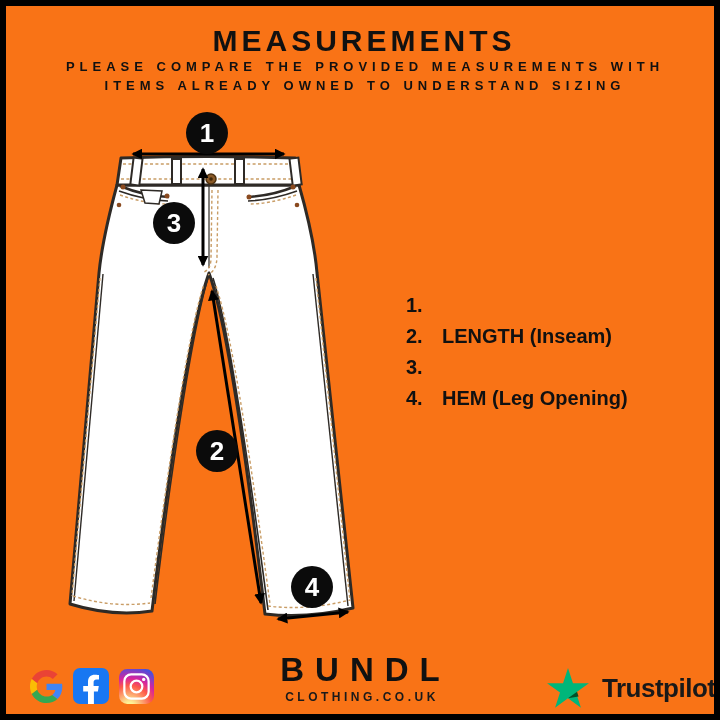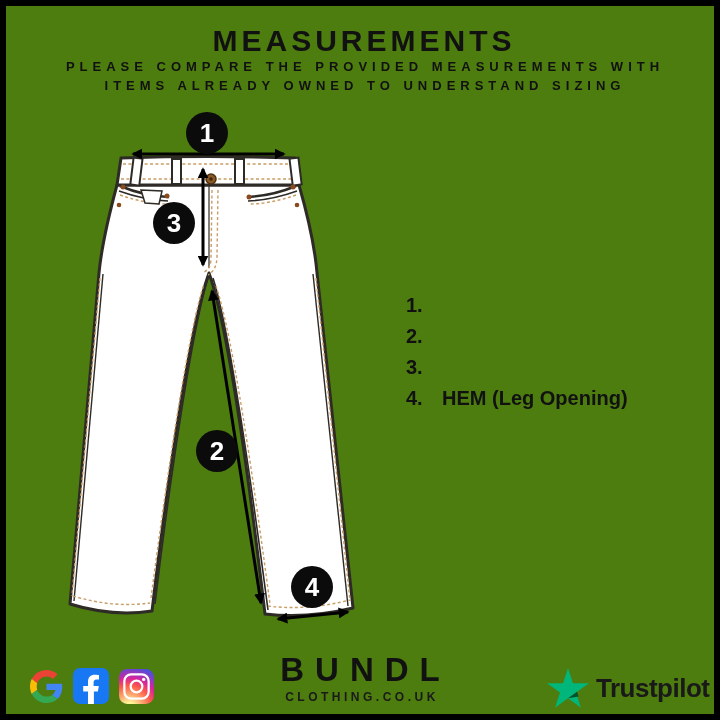--- a/index.html
+++ b/index.html
@@ -1,18 +1,18 @@
 <!DOCTYPE html>
 <html><head>
 <meta charset="utf-8">
 <style>
   html,body{margin:0;padding:0;background:#888;}
   .frame{
     position:relative; width:720px; height:720px; box-sizing:border-box;
-    background:#4d7c0f; border:6px solid #000; overflow:hidden;
+    background:#f97316; border:6px solid #000; overflow:hidden;
     font-family:"Liberation Sans", sans-serif; color:#111;
   }
   
   .title{
     position:absolute; top:18px; left:0; width:708px; text-align:center;
     font-size:30px; font-weight:bold; letter-spacing:4px; padding-left:4px;
     color:#111; margin:0;
   }
   .subtitle{
     position:absolute; left:0; width:708px; text-align:center;
@@ -39,21 +39,21 @@
   .legend-num{width:36px; flex:0 0 36px;}
   
   .social{position:absolute; left:24px; top:662px; display:flex;
     align-items:center; gap:10px;}
   .brand{position:absolute; left:0; top:644px; width:708px; text-align:center;}
   .brand-name{font-size:33px; font-weight:bold; letter-spacing:11px;
     padding-left:11px; line-height:1; margin:3px; color:#111;}
   .brand-domain{font-size:12px; font-weight:bold; letter-spacing:3.5px;
     padding-left:4px; margin:4px 0 0 0; color:#1a1a1a;}
   .trustpilot{position:absolute; left:541px; top:662px; display:flex;
-    align-items:center; gap:7px;}
+    align-items:center; gap:13px;}
   .trustpilot-label{font-size:26px; font-weight:bold; letter-spacing:-0.5px;
     color:#191919;}
 </style>
 </head>
 <body>
 
 <div class="frame">
 
   <h1 class="title">MEASUREMENTS</h1>
   <p class="subtitle sub2">ITEMS ALREADY OWNED TO UNDERSTAND SIZING</p>
@@ -144,20 +144,21 @@
   <div class="badge badge-4">
       <span>4</span>
     </div>
 
   <div class="legend">
     <div class="legend-row">
       <span class="legend-num">1.</span>
     </div>
     <div class="legend-row">
       <span class="legend-num">2.</span>
+      <span class="legend-label">LENGTH (Inseam)</span>
     </div>
     <div class="legend-row">
       <span class="legend-num">3.</span>
     </div>
     <div class="legend-row">
       <span class="legend-num">4.</span>
       <span class="legend-label">HEM (Leg Opening)</span>
     </div>
   </div>
 

